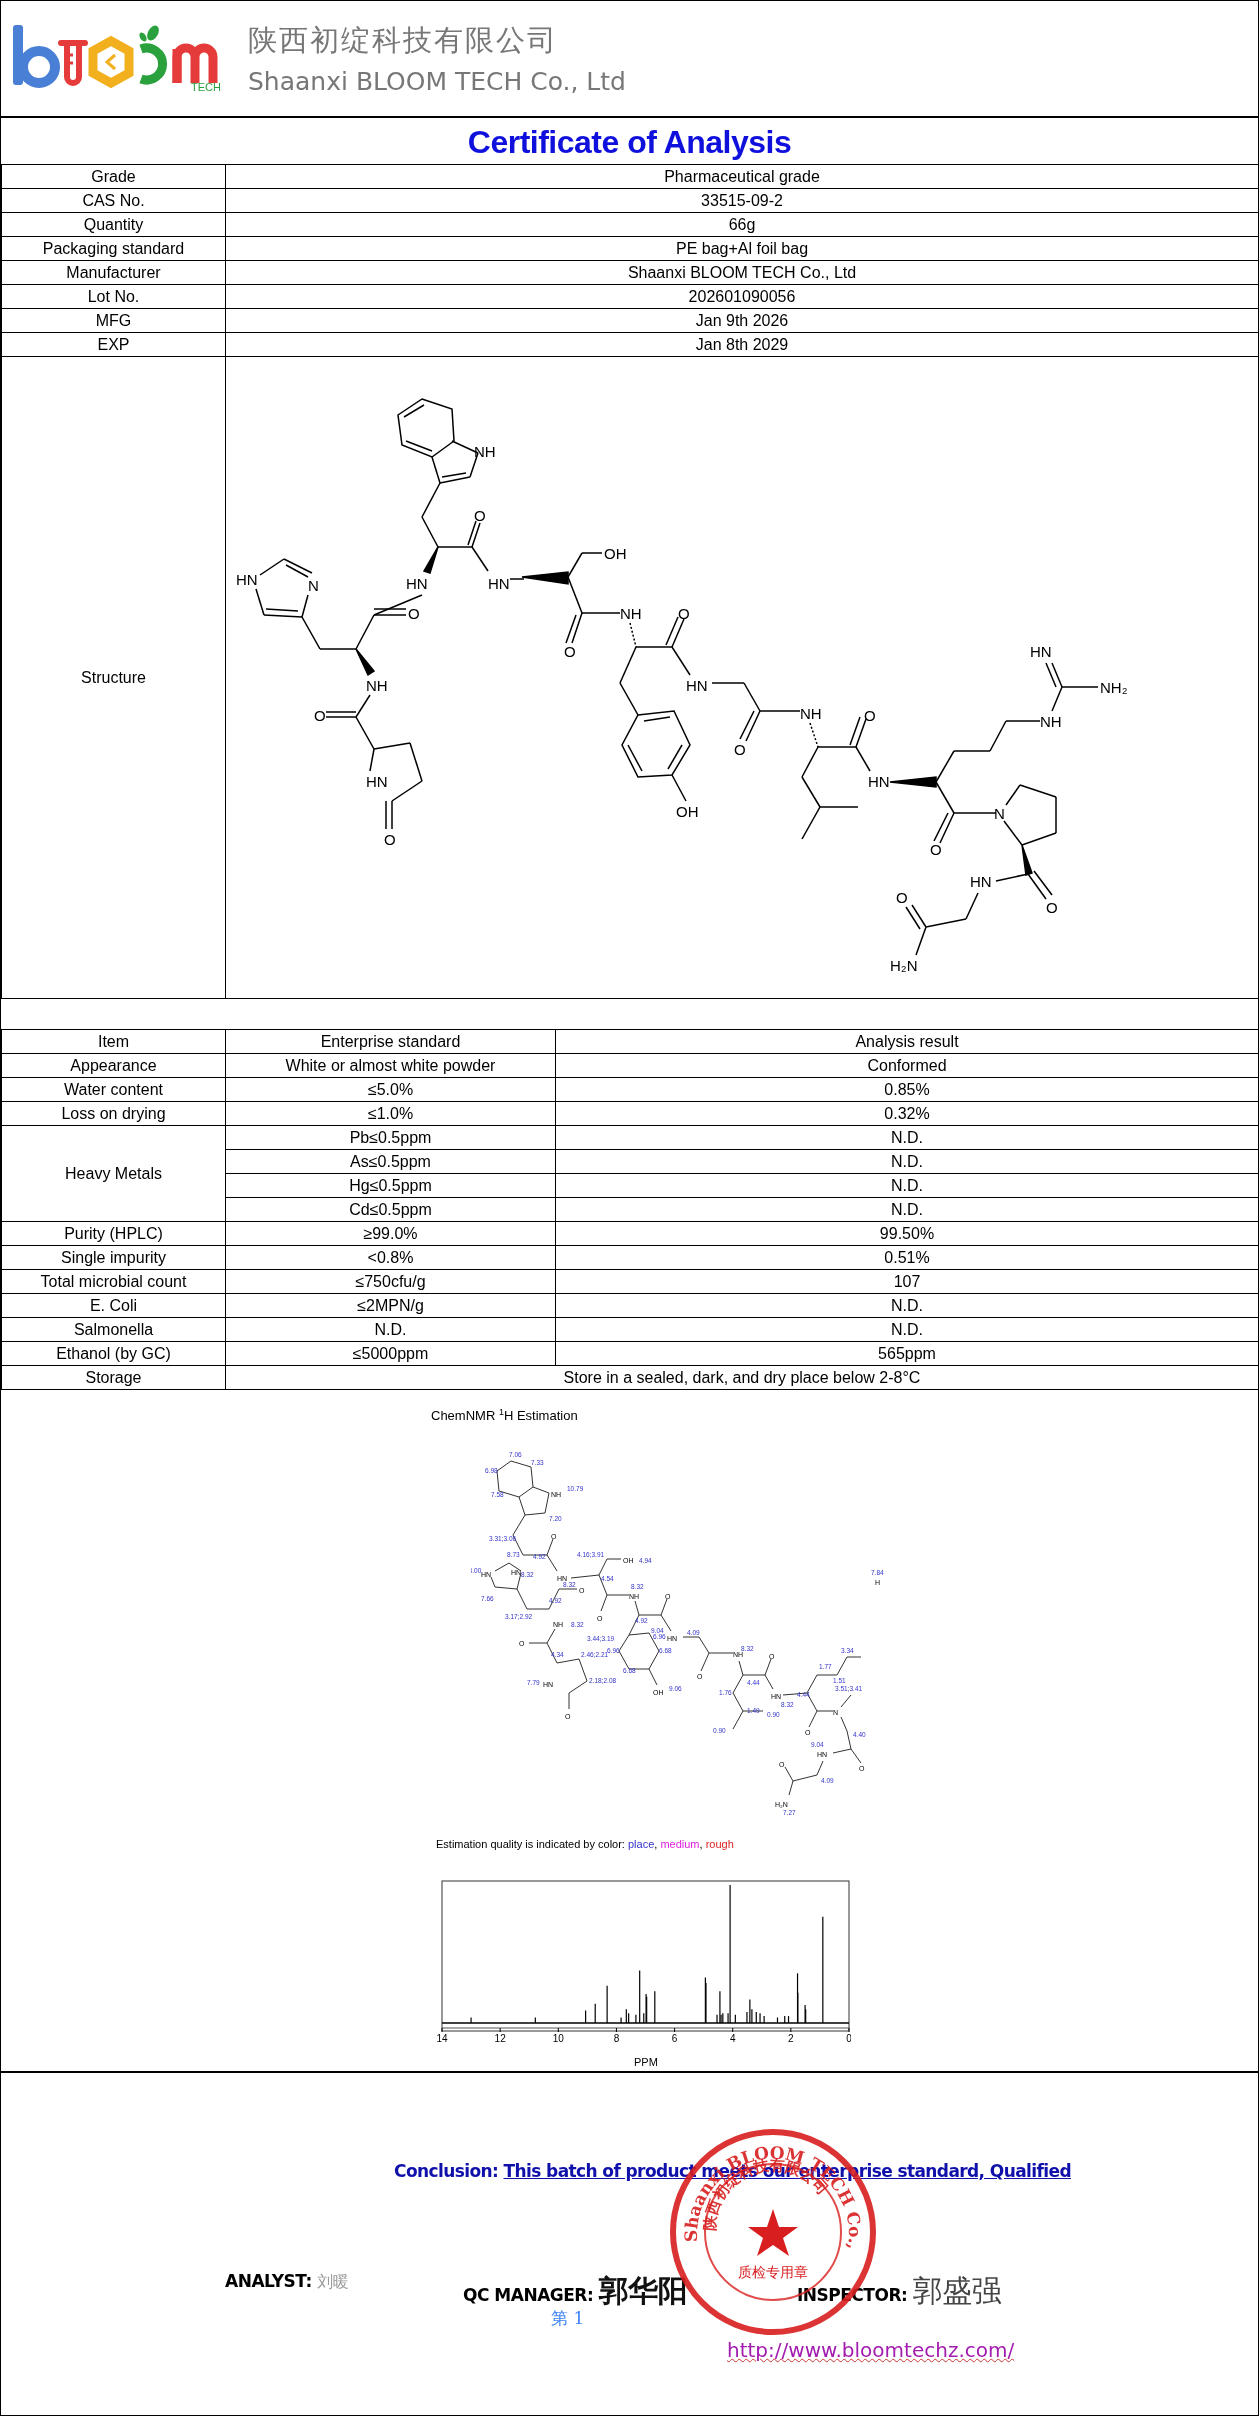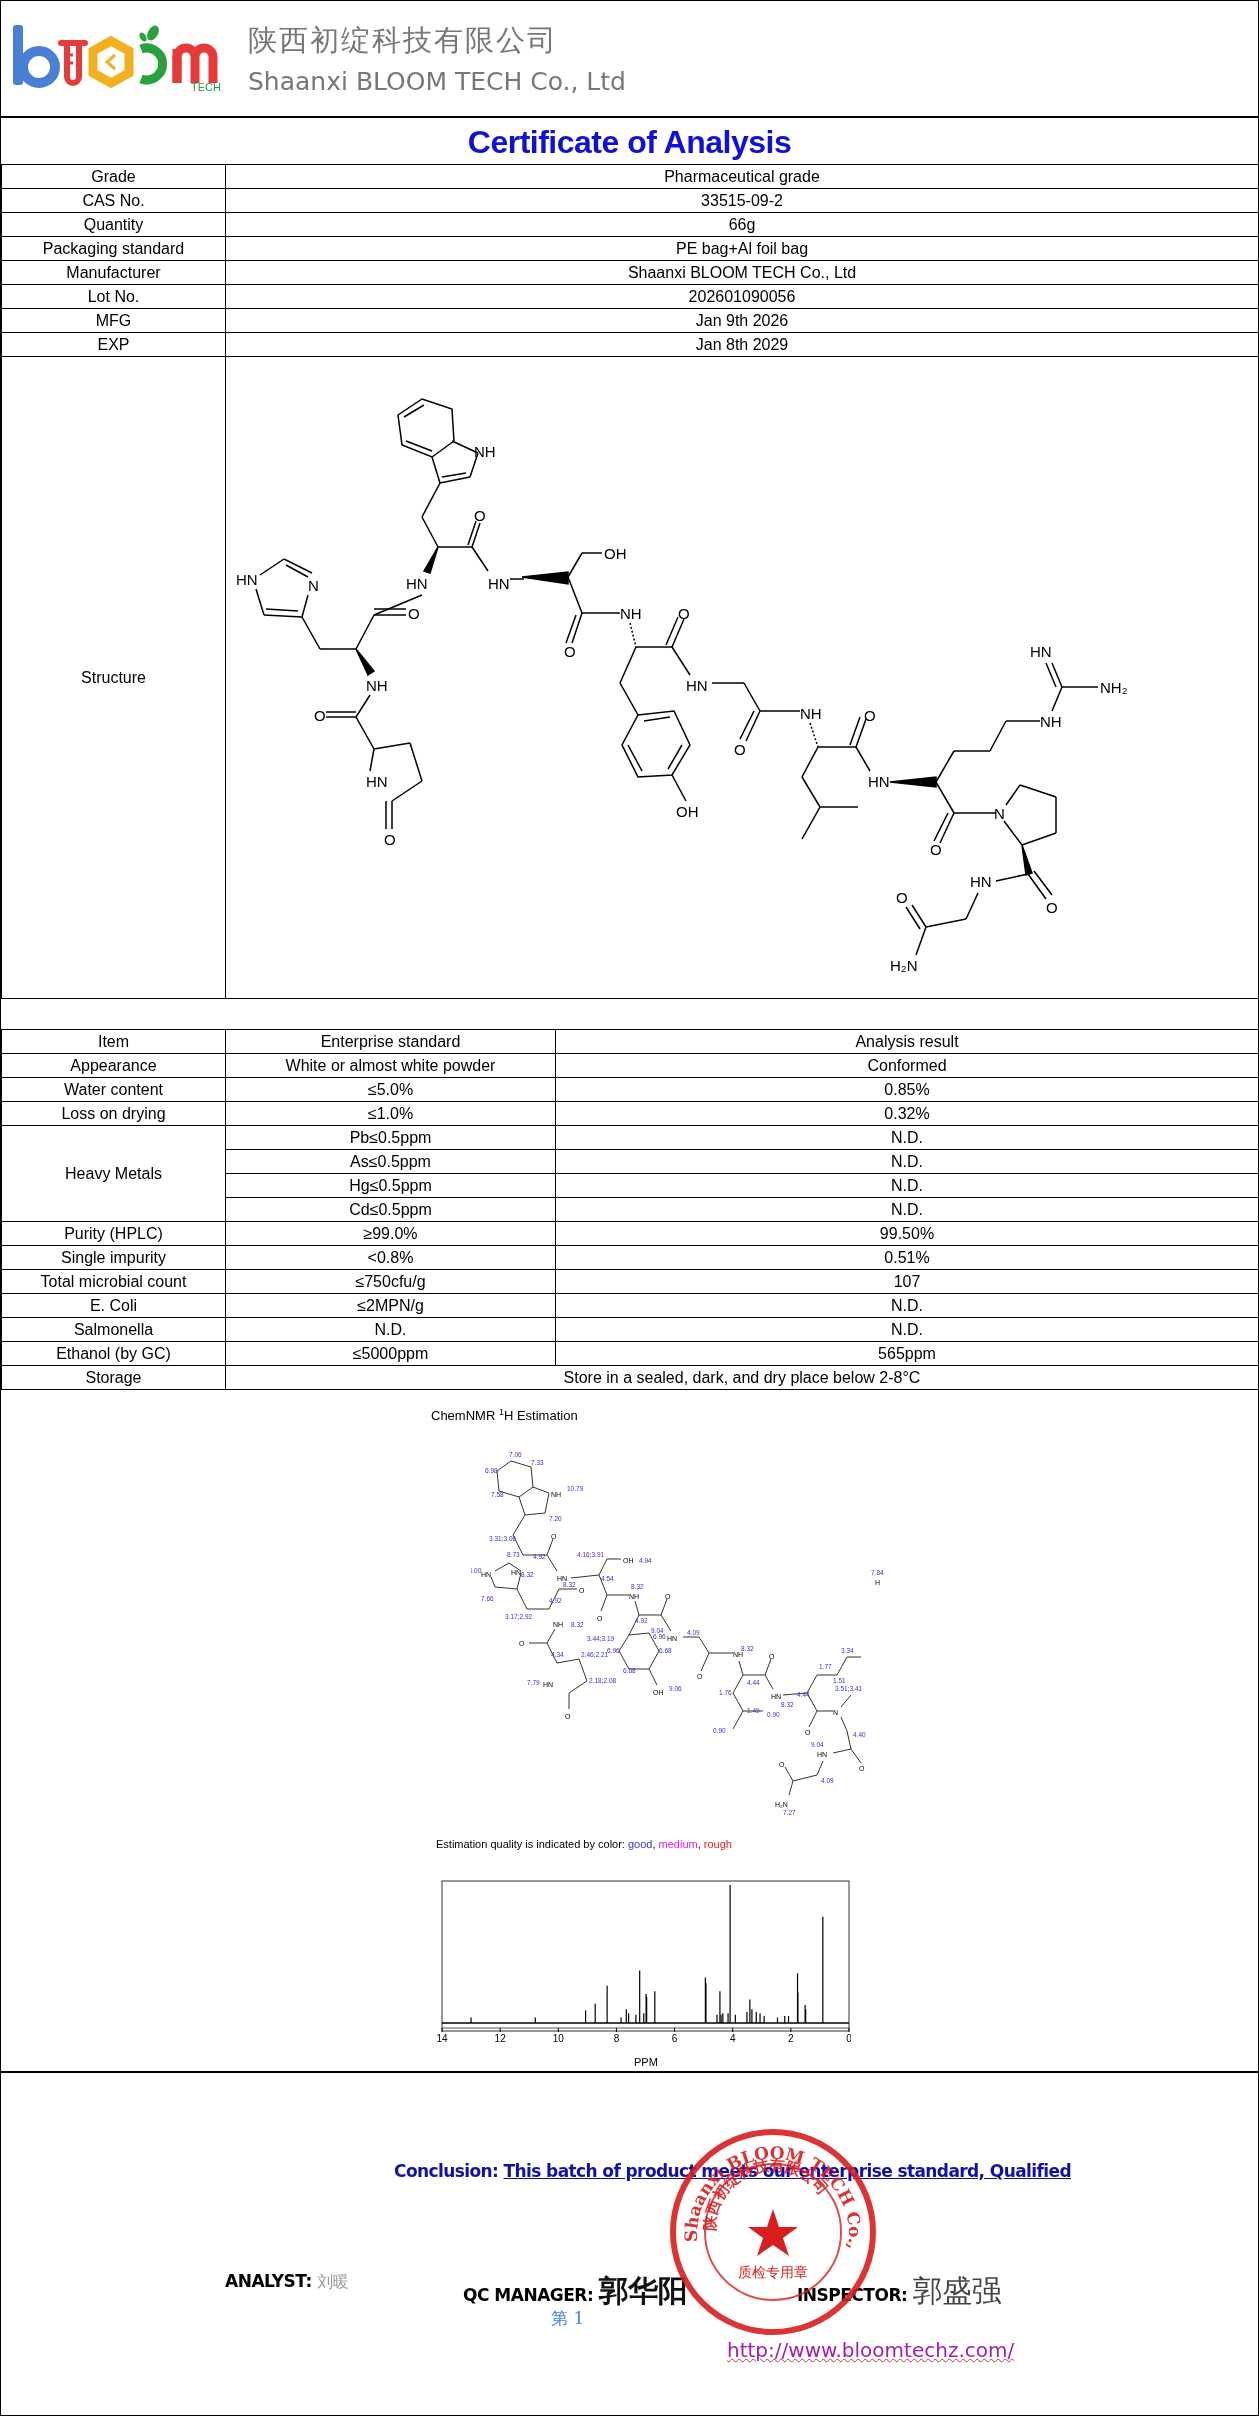--- a/index.html
+++ b/index.html
@@ -504,21 +504,21 @@
           <text x="310" y="276">8.32</text>
         <text x="382" y="306">4.40</text>
           <text x="340" y="316">9.04</text>
           <text x="350" y="352">4.09</text>
         <text x="312" y="384">7.27</text>
           <text x="400" y="144">7.84</text>
       </g>
     </svg>
 
     <div class="quality">
-      <span>Estimation quality is indicated by color: </span><span class="q-good">good</span><span>, </span><span class="q-medium">medium</span><span>, </span><span class="q-rough">rough</span>
+      <span>Estimation quality is indicated by color: </span><span class="q-good">place</span><span>, </span><span class="q-medium">medium</span><span>, </span><span class="q-rough">rough</span>
     </div>
 
     <svg class="spectrum" width="420" height="180" viewBox="0 0 420 180">
       <rect x="11" y="6" width="407" height="150" fill="none" stroke="#333" stroke-width="1"></rect>
       <line x1="11" y1="148" x2="418" y2="148" stroke="#000" stroke-width="1.5"></line>
       <line x1="11" y1="153" x2="418" y2="153" stroke="#555" stroke-width="1"></line>
       <g id="peaks" stroke="#000" stroke-width="1.2">
           <line x1="40.07142857142857" x2="40.07142857142857" y1="148" y2="142.48"></line>
           <line x1="104.31928571428574" x2="104.31928571428574" y1="148" y2="142.48"></line>
           <line x1="154.61285714285714" x2="154.61285714285714" y1="148" y2="135.58"></line>

